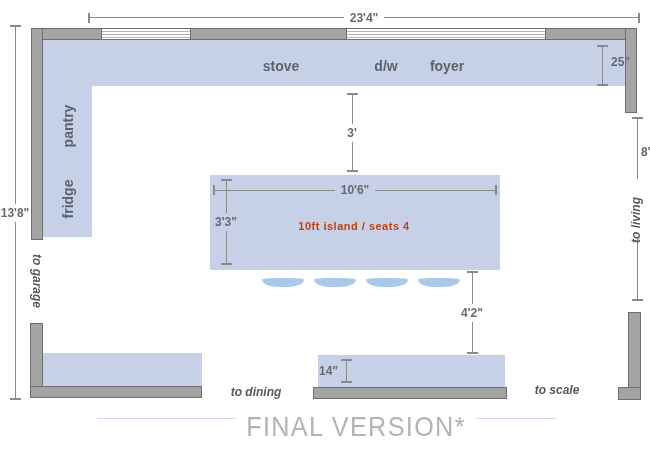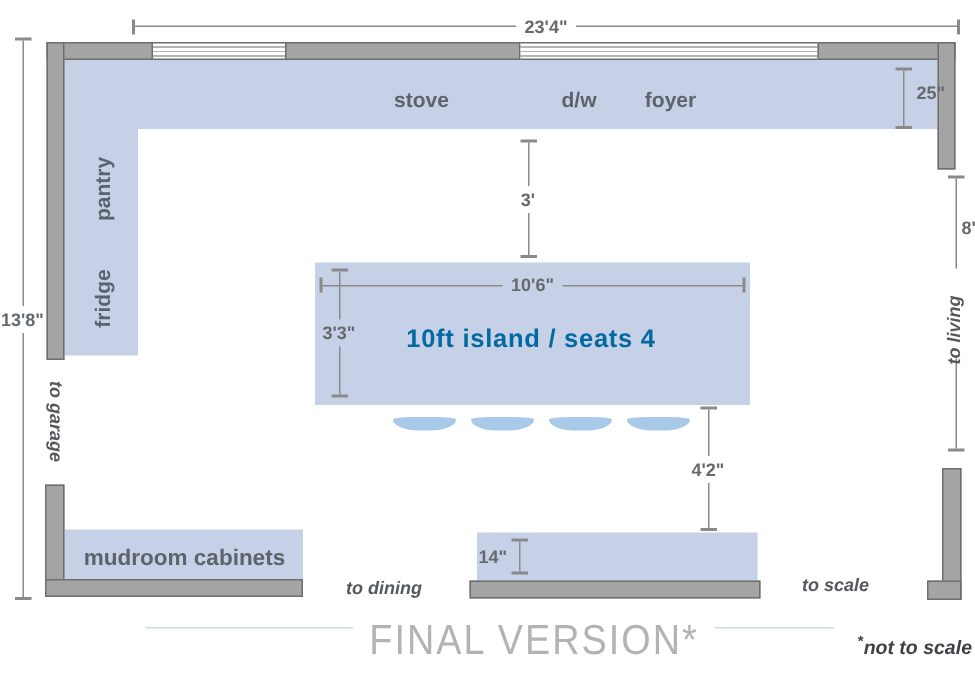--- a/index.html
+++ b/index.html
@@ -29,21 +29,21 @@
   .dlabel{font-size:12px;font-weight:700;color:#666a6e;letter-spacing:0;}
   .vdim .dlabel{padding:2px 0;}
   .hdim .dlabel{padding:0 6px;white-space:nowrap;}
   .dlabel-abs{position:absolute;font-size:12px;font-weight:700;color:#666a6e;white-space:nowrap;}
   .spacer{flex:none;width:1px;height:60px;}
 
   
   .fixlabel{position:absolute;font-size:14px;font-weight:700;color:#5c636d;
     white-space:nowrap;transform:translate(-50%,-50%);}
   .fixlabel.rot-ccw{transform:translate(-50%,-50%) rotate(-90deg);}
-  .islandlabel{position:absolute;font-size:17px;font-weight:700;color:#0369a1;
+  .islandlabel{position:absolute;font-size:11px;font-weight:700;color:#c2410c;
     white-space:nowrap;transform:translate(-50%,-50%);letter-spacing:.5px;}
 
   
   .roomlabel{position:absolute;font-size:12px;font-style:italic;font-weight:600;
     color:#55595e;white-space:nowrap;transform:translate(-50%,-50%);}
   .roomlabel.rot-ccw{transform:translate(-50%,-50%) rotate(-90deg);}
   .roomlabel.rot-cw{transform:translate(-50%,-50%) rotate(90deg);}
 
   
   .footer-divider{position:absolute;left:97px;top:418px;width:459px;height:1px;background:#ccd9ec;}
@@ -153,24 +153,22 @@
     <div class="cap"></div>
   </div>
   <div class="dlabel-abs" style="left:319px;top:364px;">14"</div>
 
   <div class="fixlabel" style="left:281px;top:66px;">stove</div>
   <div class="fixlabel" style="left:386px;top:66px;">d/w</div>
   <div class="fixlabel" style="left:447px;top:66px;">foyer</div>
   <div class="fixlabel rot-ccw" style="left:68px;top:126px;">pantry</div>
   <div class="fixlabel rot-ccw" style="left:68px;top:199px;">fridge</div>
   <div class="islandlabel" style="left:354px;top:226px;">10ft island / seats 4</div>
-  <div class="fixlabel" style="left:123px;top:372px;font-size:15px;">mudroom cabinets</div>
 
   <div class="roomlabel rot-cw" style="left:37px;top:281px;">to garage</div>
   <div class="roomlabel" style="left:256px;top:392px;font-style:italic;">to dining</div>
   <div class="roomlabel" style="left:557px;top:390px;">to scale</div>
   <div class="roomlabel rot-ccw" style="left:636px;top:220px;">to living</div>
 
   <div class="footer-divider"></div>
   <div class="footer-title">FINAL VERSION*</div>
-  <div class="footer-note"><span class="sup">*</span><span>not to scale</span></div>
 
 </div>
 
 </body></html>

